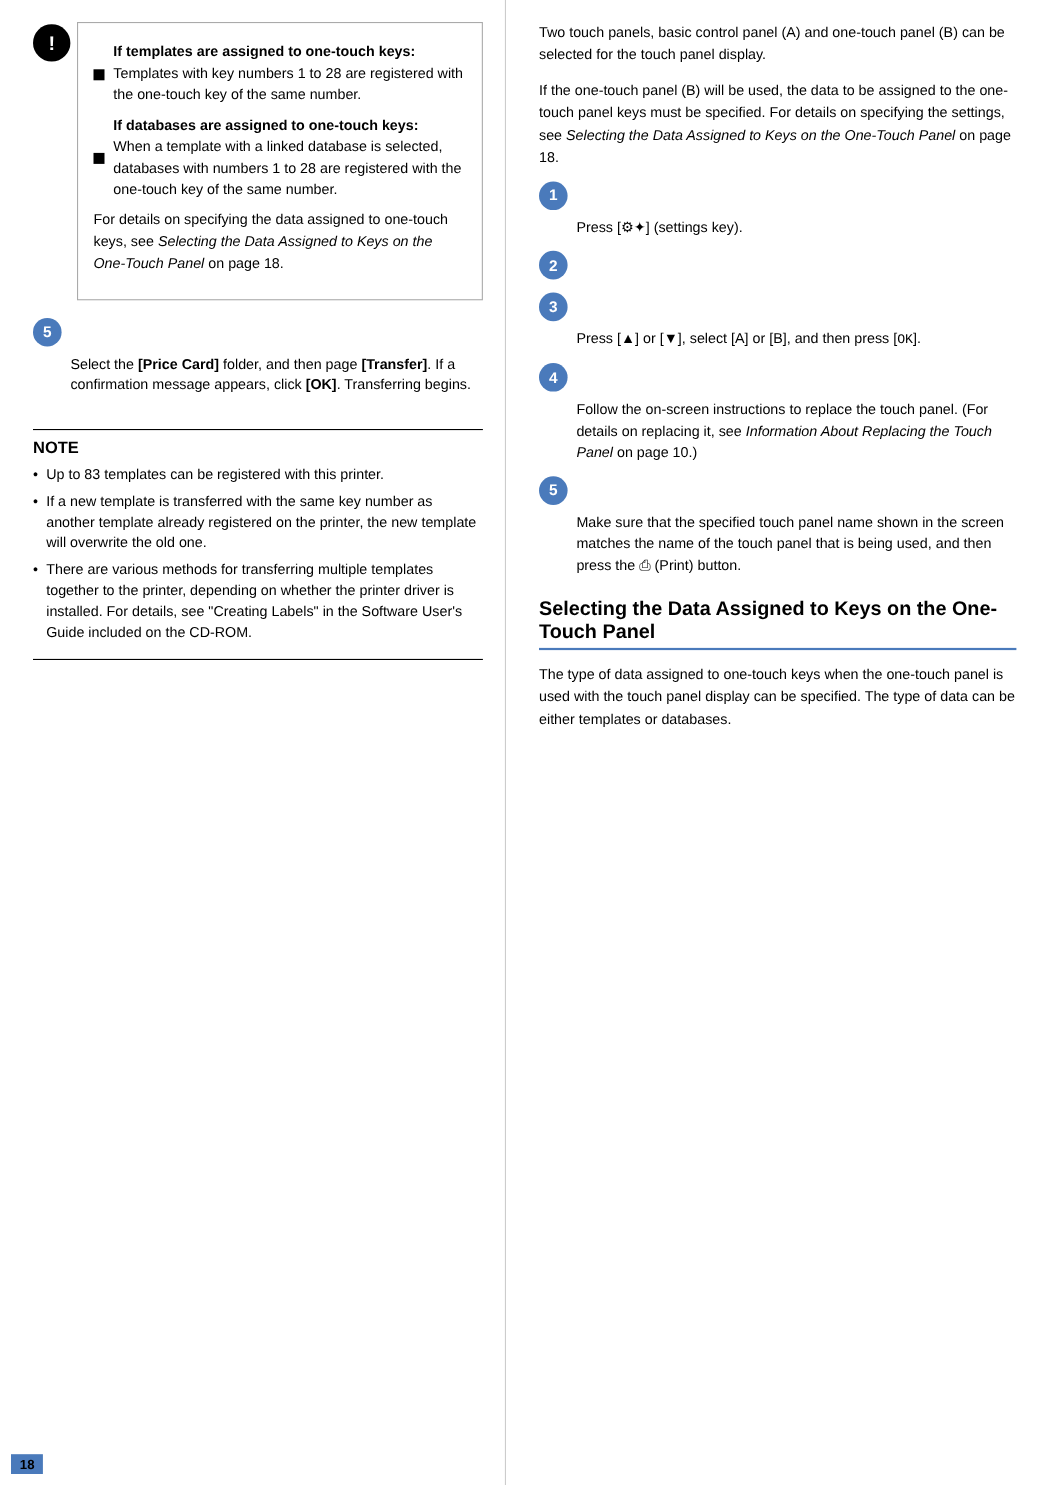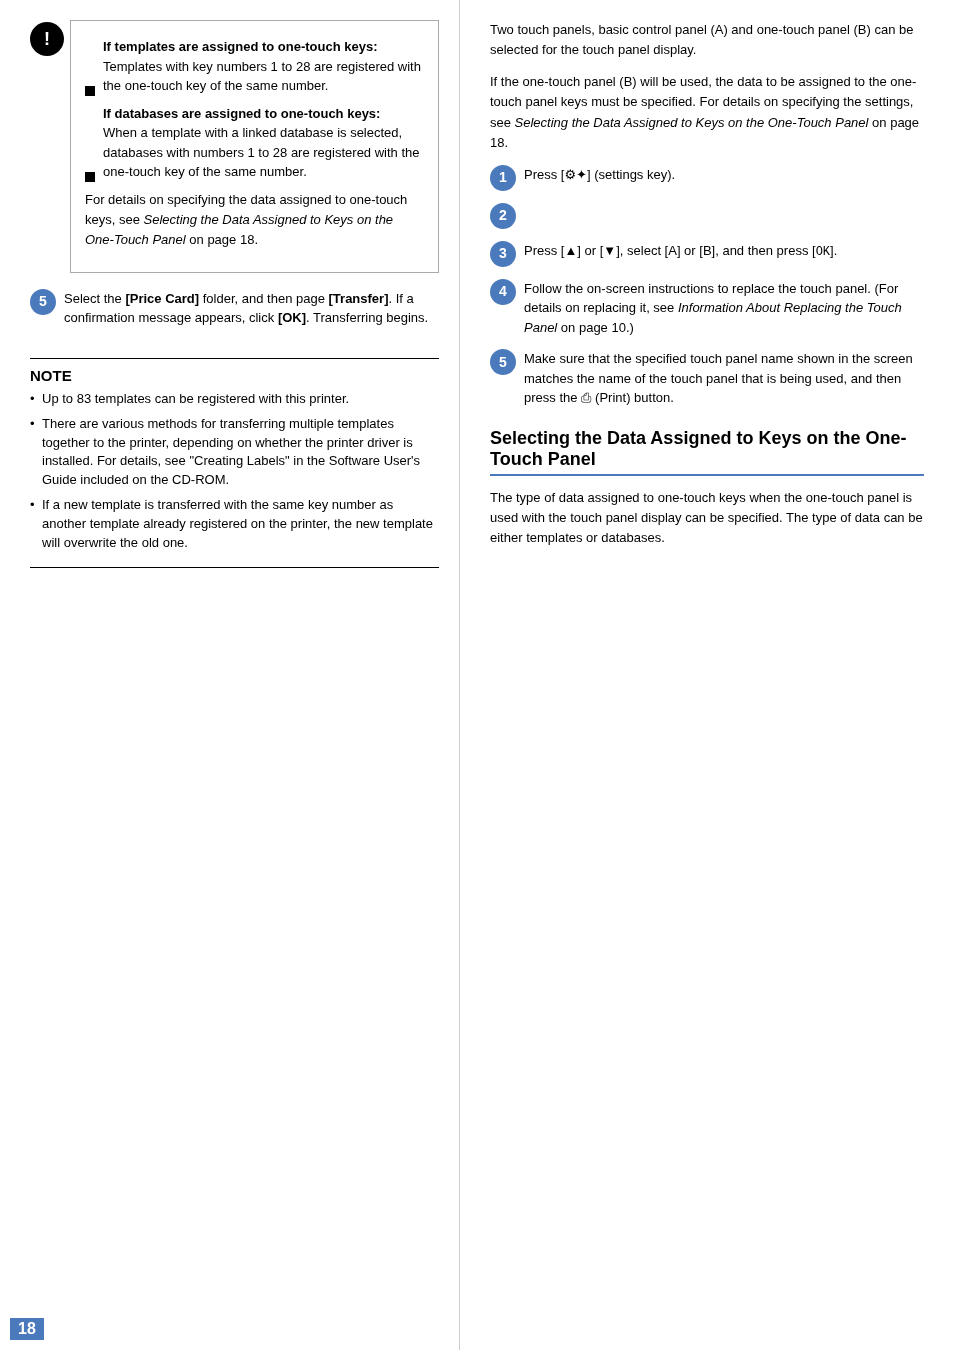--- a/index.html
+++ b/index.html
@@ -28,24 +28,24 @@
     .right-col {
       width: 494px;
       padding: 20px 30px 20px 30px;
     }
 
     
     .page-number {
       position: absolute;
       bottom: 10px;
       left: 10px;
-      font-size: 16px;
+      font-size: 12px;
       font-weight: bold;
       background: #4a7abb;
-      color: #ffffff;
+      color: #000000;
       padding: 2px 8px;
       min-width: 28px;
       text-align: center;
     }
 
     
     .note-box {
       border-top: 1px solid #000;
       border-bottom: 1px solid #000;
       margin: 30px 0;
@@ -97,21 +97,21 @@
       flex: 1;
       line-height: 1.5;
     }
     .bullet-list {
       list-style: none;
       padding: 0;
       margin: 6px 0 6px 0;
     }
     .bullet-list li {
       display: flex;
-      align-items: flex-end;
+      align-items: center;
       margin-bottom: 8px;
       line-height: 1.5;
     }
     .bullet-square {
       display: inline-block;
       width: 10px;
       height: 10px;
       background: #000;
       margin-right: 8px;
       margin-top: 3px;
@@ -135,20 +135,21 @@
     }
     .step-row {
       display: flex;
       align-items: flex-start;
       margin-bottom: 12px;
       line-height: 1.5;
     }
     .step-text {
       flex: 1;
       line-height: 1.5;
+      margin-top: 32px;
     }
 
     
     .section-title {
       font-size: 20px;
       font-weight: bold;
       color: #000;
       border-bottom: 2px solid #4a7abb;
       padding-bottom: 4px;
       margin-bottom: 12px;
@@ -216,22 +217,22 @@
       </div>
       <div class="step-text">
         <span>Select the </span><span class="bold">[Price Card]</span><span> folder, and then page </span><span class="bold">[Transfer]</span><span>. If a confirmation message appears, click </span><span class="bold">[OK]</span><span>. Transferring begins.</span>
       </div>
     </div>
 
     <div class="note-box">
       <div class="note-title">NOTE</div>
       <ul>
         <li>Up to 83 templates can be registered with this printer.</li>
+        <li>If a new template is transferred with the same key number as another template already registered on the printer, the new template will overwrite the old one.</li>
         <li>There are various methods for transferring multiple templates together to the printer, depending on whether the printer driver is installed. For details, see "Creating Labels" in the Software User's Guide included on the CD-ROM.</li>
-        <li>If a new template is transferred with the same key number as another template already registered on the printer, the new template will overwrite the old one.</li>
       </ul>
     </div>
 
     <div class="page-number">18</div>
 
   </div>
 
   <div class="right-col">
 
     <div>

